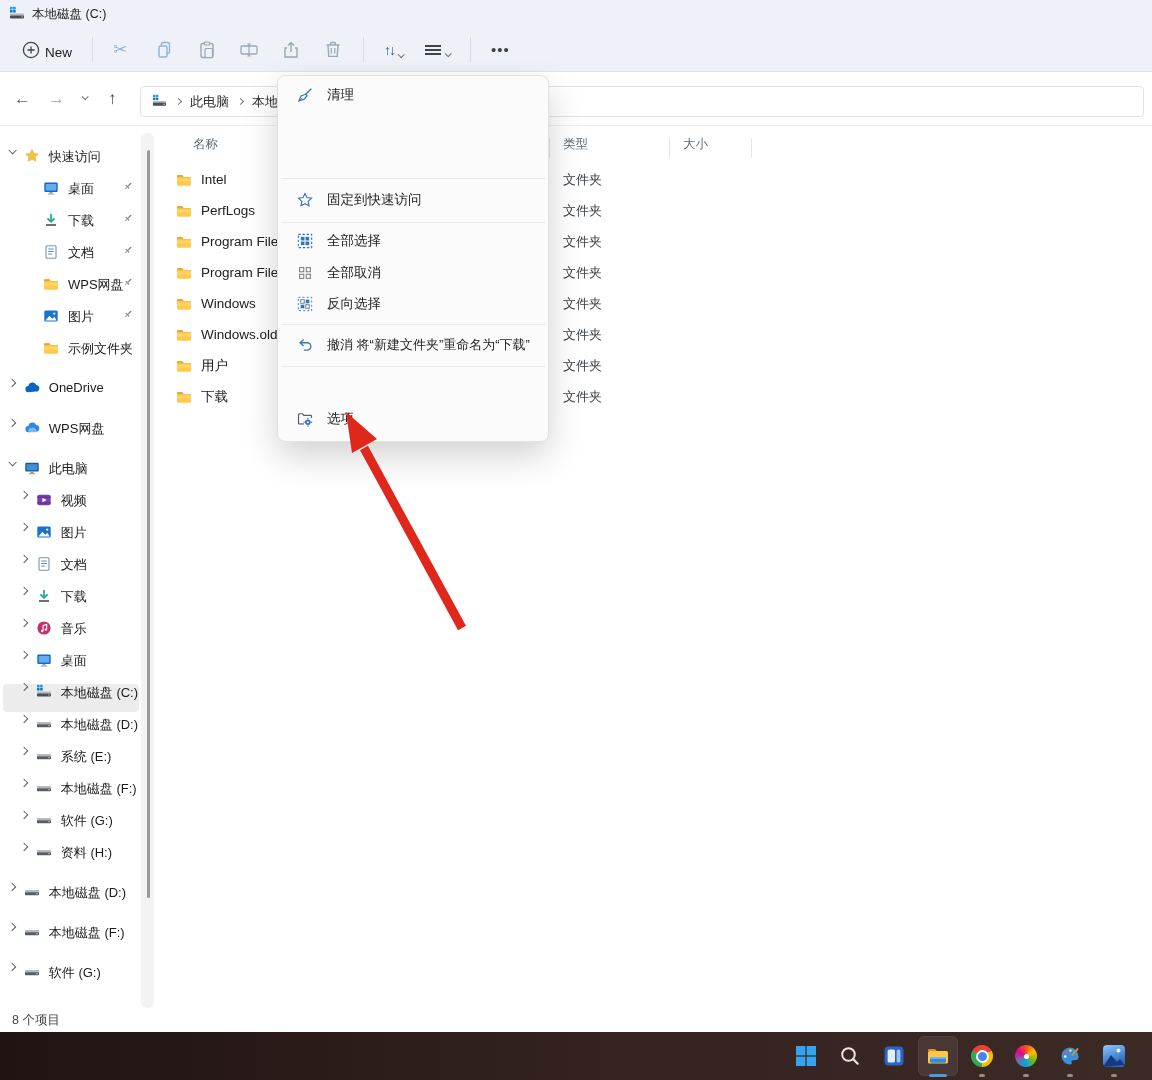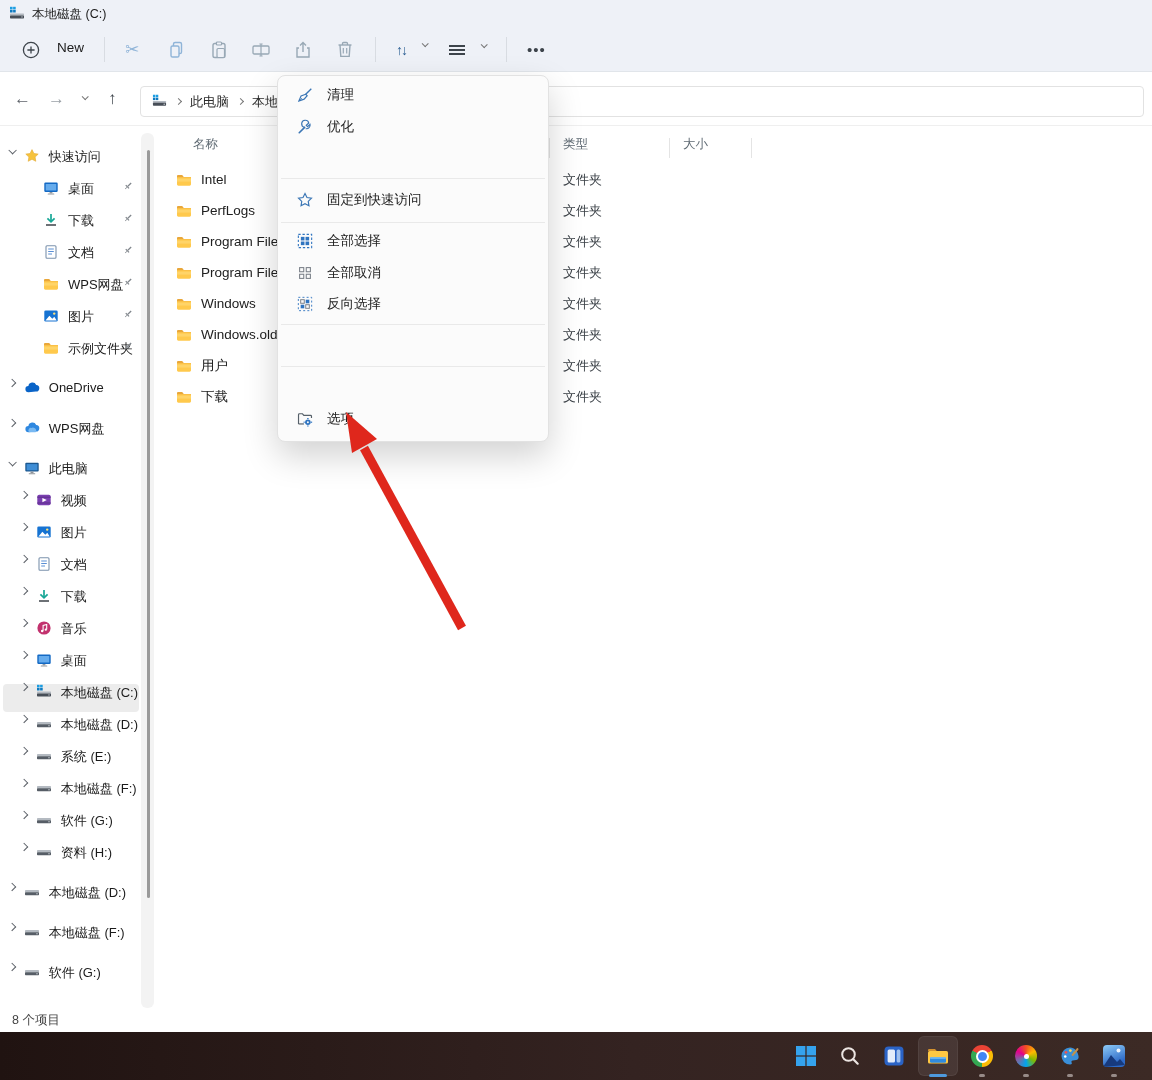--- a/index.html
+++ b/index.html
@@ -2,21 +2,21 @@
 <html><head>
 <meta charset="utf-8">
 <style>
   html,body{margin:0;padding:0}
   body{width:1152px;height:1080px;position:relative;overflow:hidden;background:#fff;
        font-family:"Liberation Sans","DejaVu Sans",sans-serif;color:#1b1b1b;-webkit-font-smoothing:antialiased}
   .abs{position:absolute}
   
   #titlebar{left:0;top:0;width:1152px;height:28px;background:#eef1f7;display:flex;align-items:center;gap:7px;padding-left:9px;font-size:12.5px}
   #toolbar{left:0;top:28px;width:1152px;height:44px;background:#eef1f7;border-bottom:1px solid #e1e5ea;display:flex;align-items:center;padding-left:10px;box-sizing:border-box}
-  .tbtn{display:flex;align-items:flex-start;gap:16px;padding:6px 11px;border-radius:5px;font-size:13.5px;color:#1b1b1b}
+  .tbtn{display:flex;align-items:flex-end;gap:4px;padding:6px 11px;border-radius:5px;font-size:13.5px;color:#1b1b1b}
   .tico{width:20px;height:20px;flex:0 0 auto}
   .tdiv{width:1px;height:25px;background:#d8dce2;margin:0 9px}
   .chev{display:inline-block;border:solid #5a5f66;border-width:0 1.4px 1.4px 0;padding:2.4px}
   .chev.down{transform:rotate(45deg) translateY(-1px)}
   .chev.right{transform:rotate(-45deg)}
   .chev.small{padding:2px;border-color:#777}
   #navrow{left:0;top:73px;width:1152px;height:53px;background:#fff;border-bottom:1px solid #efefef;box-sizing:border-box}
   .navbtn{position:absolute;top:15px;font-size:17px;color:#5f646b;line-height:22px}
   #addressbar{position:absolute;left:140px;top:86px;width:1004px;height:31px;border:1px solid #e2e2e2;border-radius:4px;background:#fff;display:flex;align-items:center;gap:9px;padding:0 11px;box-sizing:border-box;font-size:13px;color:#2b2b2b}
   
@@ -570,26 +570,20 @@
   </div>
 </div>
 
 <div id="menu" class="abs">
   <div class="mitem" style="top:4px">
     <svg class="mico">
         <use href="#m-broom"></use>
       </svg>
     <span>清理</span>
   </div>
-  <div class="mitem" style="top:36px">
-    <svg class="mico">
-        <use href="#m-wrench"></use>
-      </svg>
-    <span>优化</span>
-  </div>
   <div class="msep" style="top:102px"></div>
   <div class="mitem" style="top:109px">
     <svg class="mico">
         <use href="#m-star"></use>
       </svg>
     <span>固定到快速访问</span>
   </div>
   <div class="msep" style="top:146px"></div>
   <div class="mitem" style="top:150px">
     <svg class="mico">
@@ -603,20 +597,26 @@
       </svg>
     <span>反向选择</span>
   </div>
   <div class="mitem" style="top:182px">
     <svg class="mico">
         <use href="#m-desel"></use>
       </svg>
     <span>全部取消</span>
   </div>
   <div class="msep" style="top:248px"></div>
+  <div class="mitem" style="top:254px;font-size:13px">
+    <svg class="mico">
+        <use href="#m-undo"></use>
+      </svg>
+    <span style="white-space:nowrap">撤消 将“新建文件夹”重命名为“下载”</span>
+  </div>
   <div class="msep" style="top:290px"></div>
   <div class="mitem" style="top:328px">
     <svg class="mico">
         <use href="#m-opt"></use>
       </svg>
     <span>选项</span>
   </div>
 </div>
 
 <svg id="arrow-overlay" class="abs">

